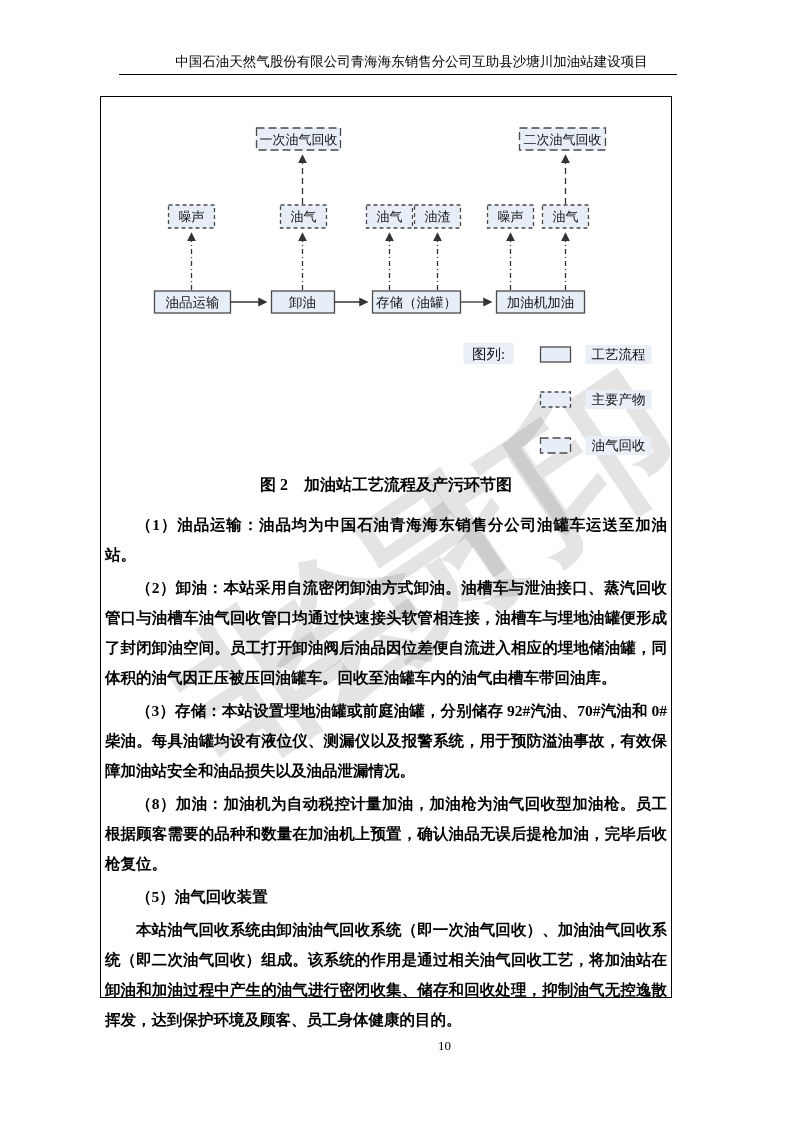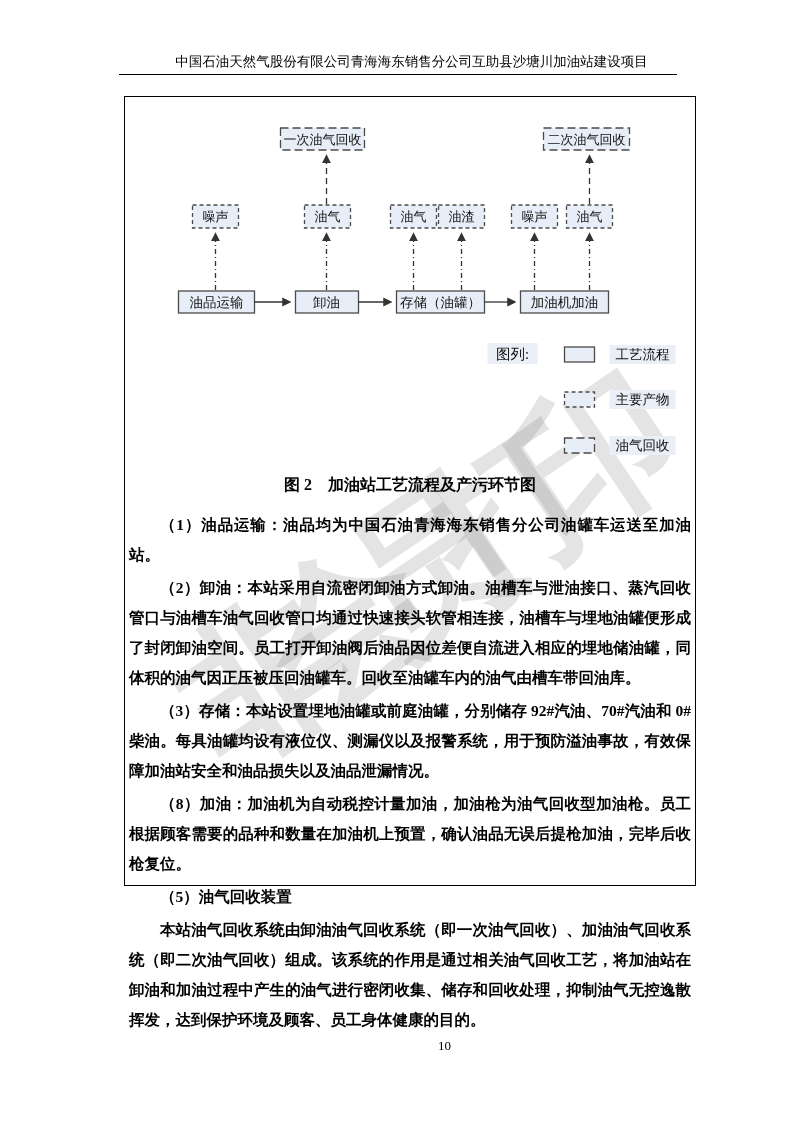--- a/index.html
+++ b/index.html
@@ -17,21 +17,21 @@
   }
   .header-title {
     position:absolute; top:53px; left:15px; width:100%; text-align:center;
     font-size:13.5px; z-index:2;
   }
   .header-rule {
     position:absolute; top:74px; left:119px; width:558px; height:0;
     border-top:1.6px solid #000; z-index:2;
   }
   .content-box {
-    position:absolute; left:124px; top:96px; width:572px; height:790px;
+    position:absolute; left:100px; top:96px; width:572px; height:902px;
     border:1.6px solid #000; z-index:1;
   }
   .flow-svg { display:block; width:100%; height:375px; }
   .flow-svg text {
     font-family:"Liberation Serif","DejaVu Serif",serif; fill:#111111;
   }
   .box-fill   { fill:#e8eef7; stroke:#4a4a4a; stroke-width:1.3; }
   .dash-fine  { stroke-dasharray:4 3; }
   .dash-long  { stroke-dasharray:8 4; }
   .label-bg   { fill:#eaeef6; stroke:none; }

